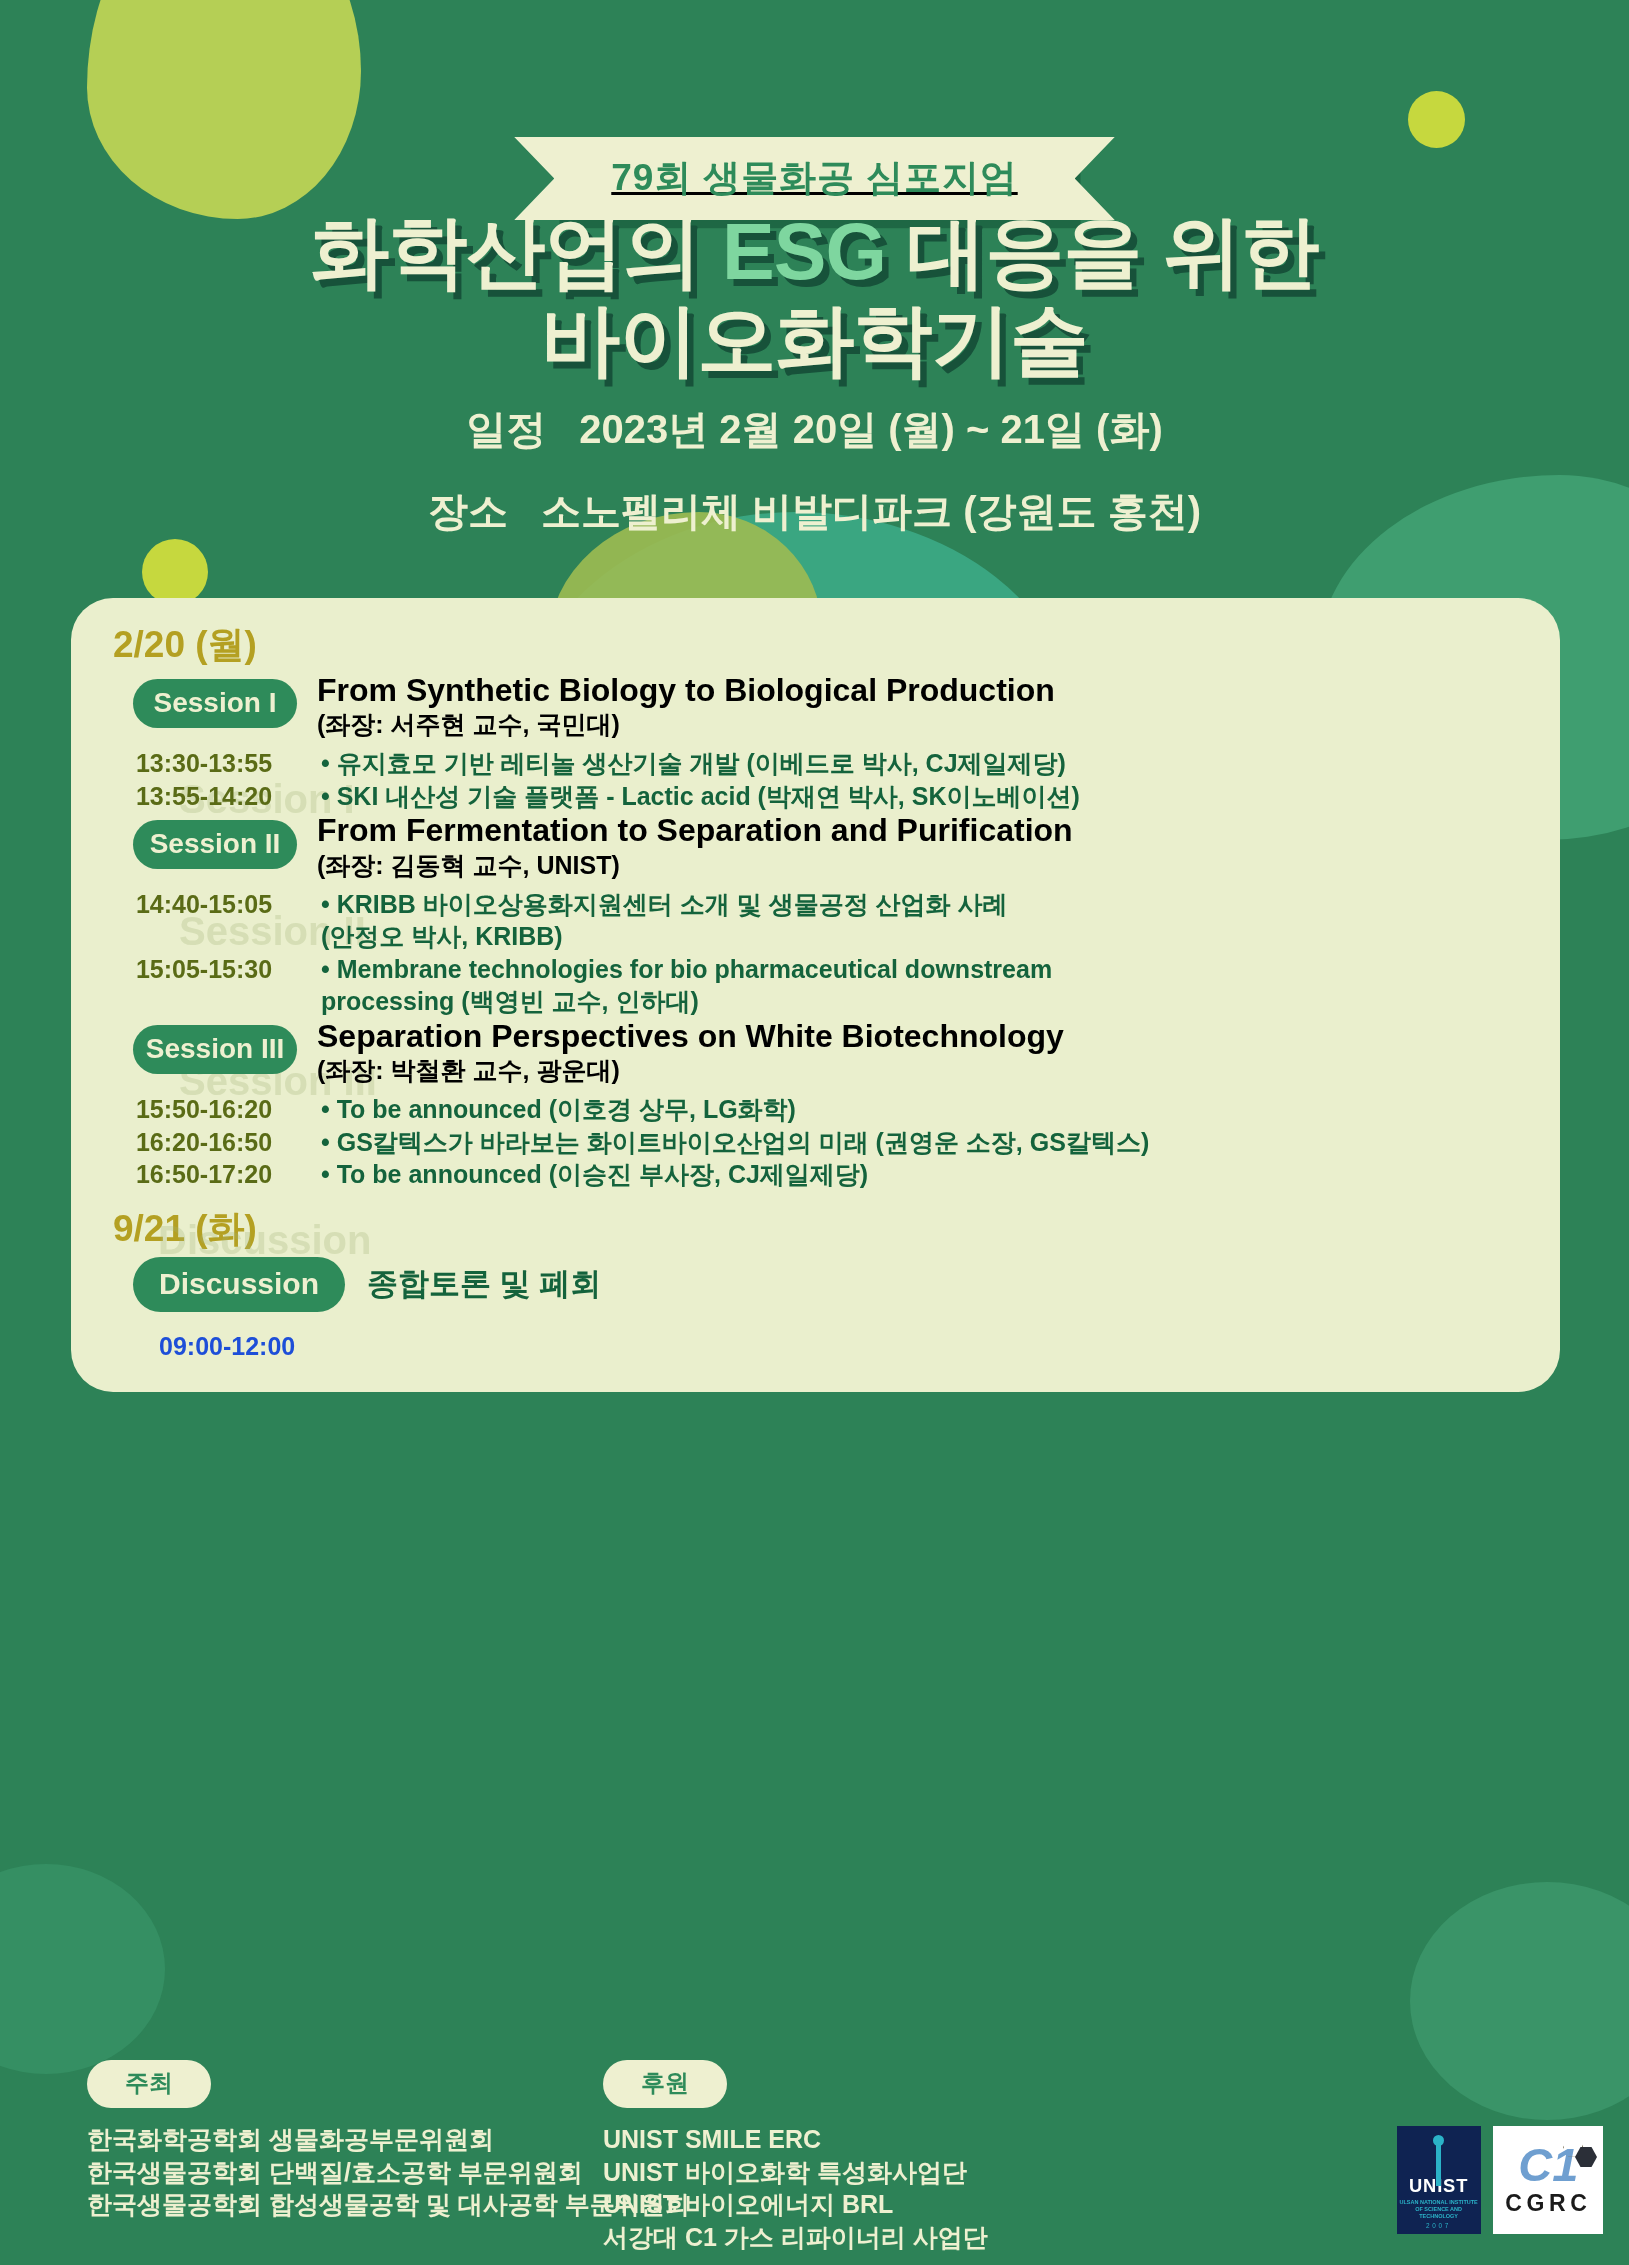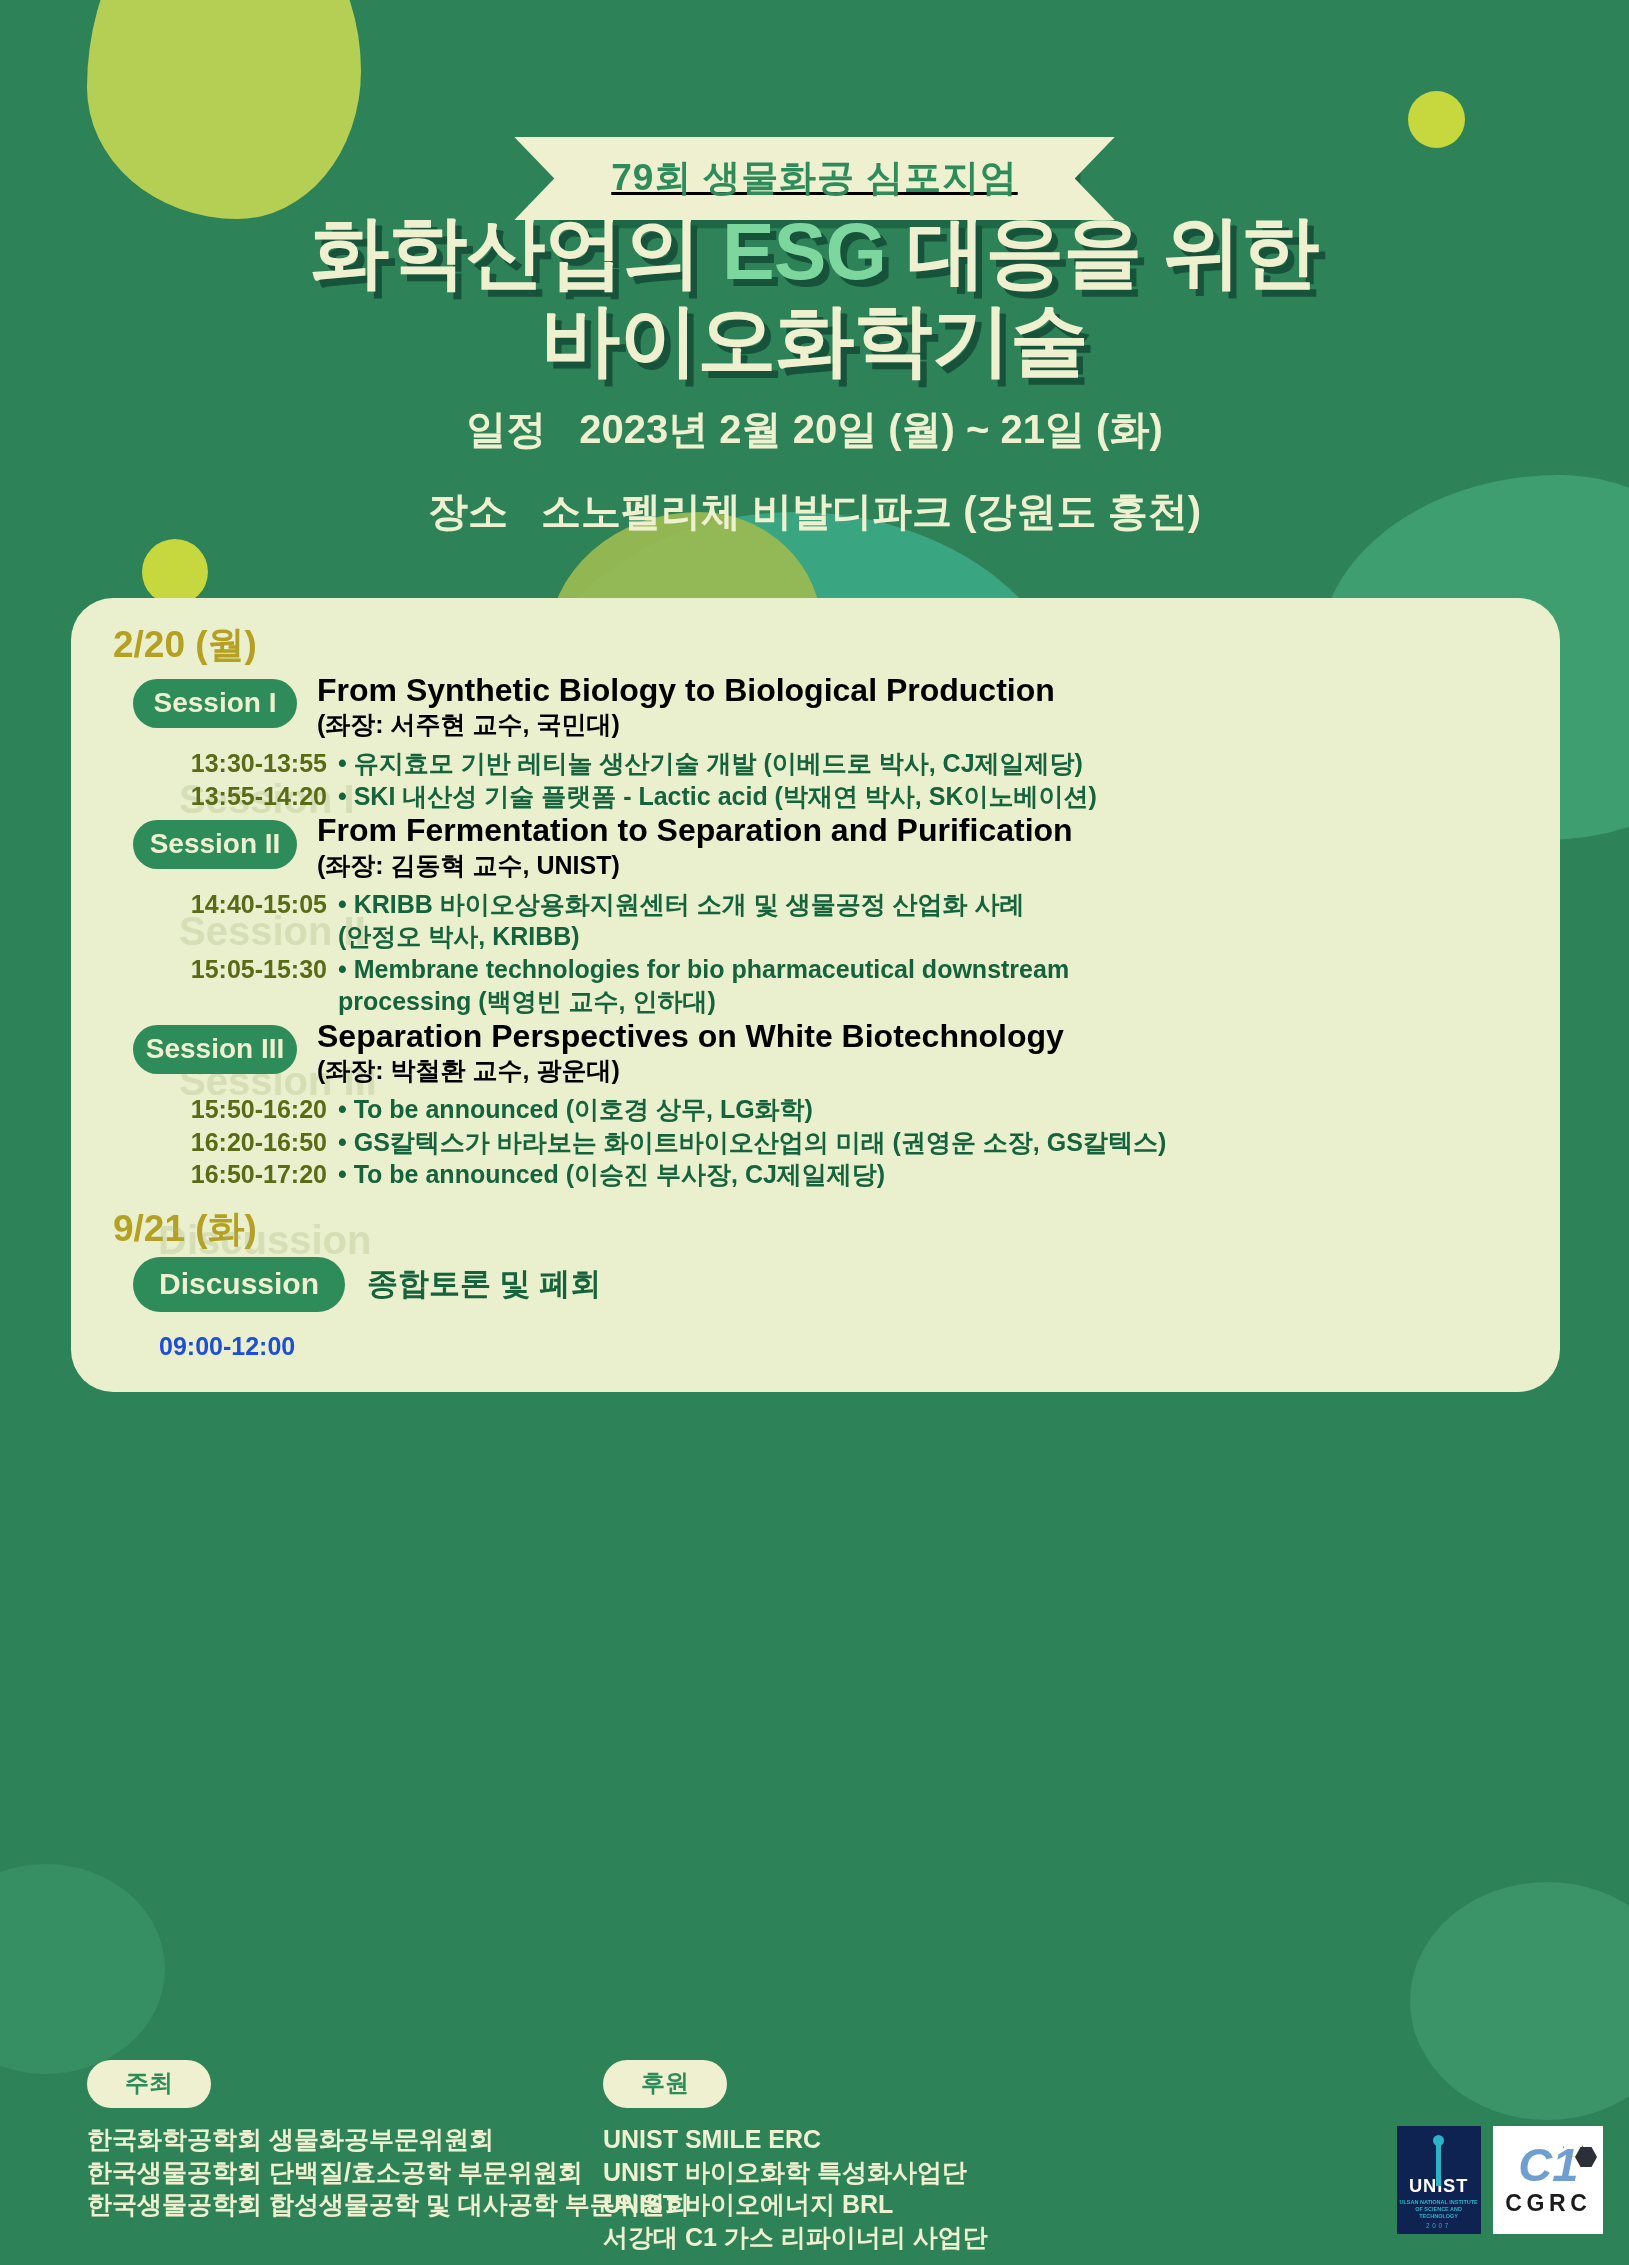--- a/index.html
+++ b/index.html
@@ -98,22 +98,22 @@
     margin:7.3px 0 0 62px;
   }
   .stitle{
     margin-left:20px; color:#000000;
   }
   .stitle .en{ font-size:32px; font-weight:800; line-height:1.14; }
   .stitle .chair{ font-size:25px; font-weight:700; line-height:1.2; margin-top:0.9px;}
 
   .talks{ display:flex; margin:8.2px 0 0 0; }
   .times{
-    flex:0 0 auto; width:212px; text-align:right;
-    color:#5a6b16; font-size:25px; font-weight:800; line-height:1.30; padding-left:44px;
+    flex:0 0 auto; width:212px; text-align:center;
+    color:#5a6b16; font-size:25px; font-weight:800; line-height:1.30; padding-left:27px;
   }
   .talklist{ color:#14633c; font-size:25px; font-weight:700; line-height:1.30; margin-left:11px;}
   .talklist .t{ text-indent:-18.3px; padding-left:18.3px; }
 
   .discrow{ display:flex; align-items:center; margin-top:3.7px;}
   .disc-pill{
     background:#2e8b5a; color:#eef0d0; border-radius:31px;
     font-size:30px; font-weight:700; padding:9.1px 0 11px 0; width:212px;
     text-align:center; margin-left:62px;
   }

